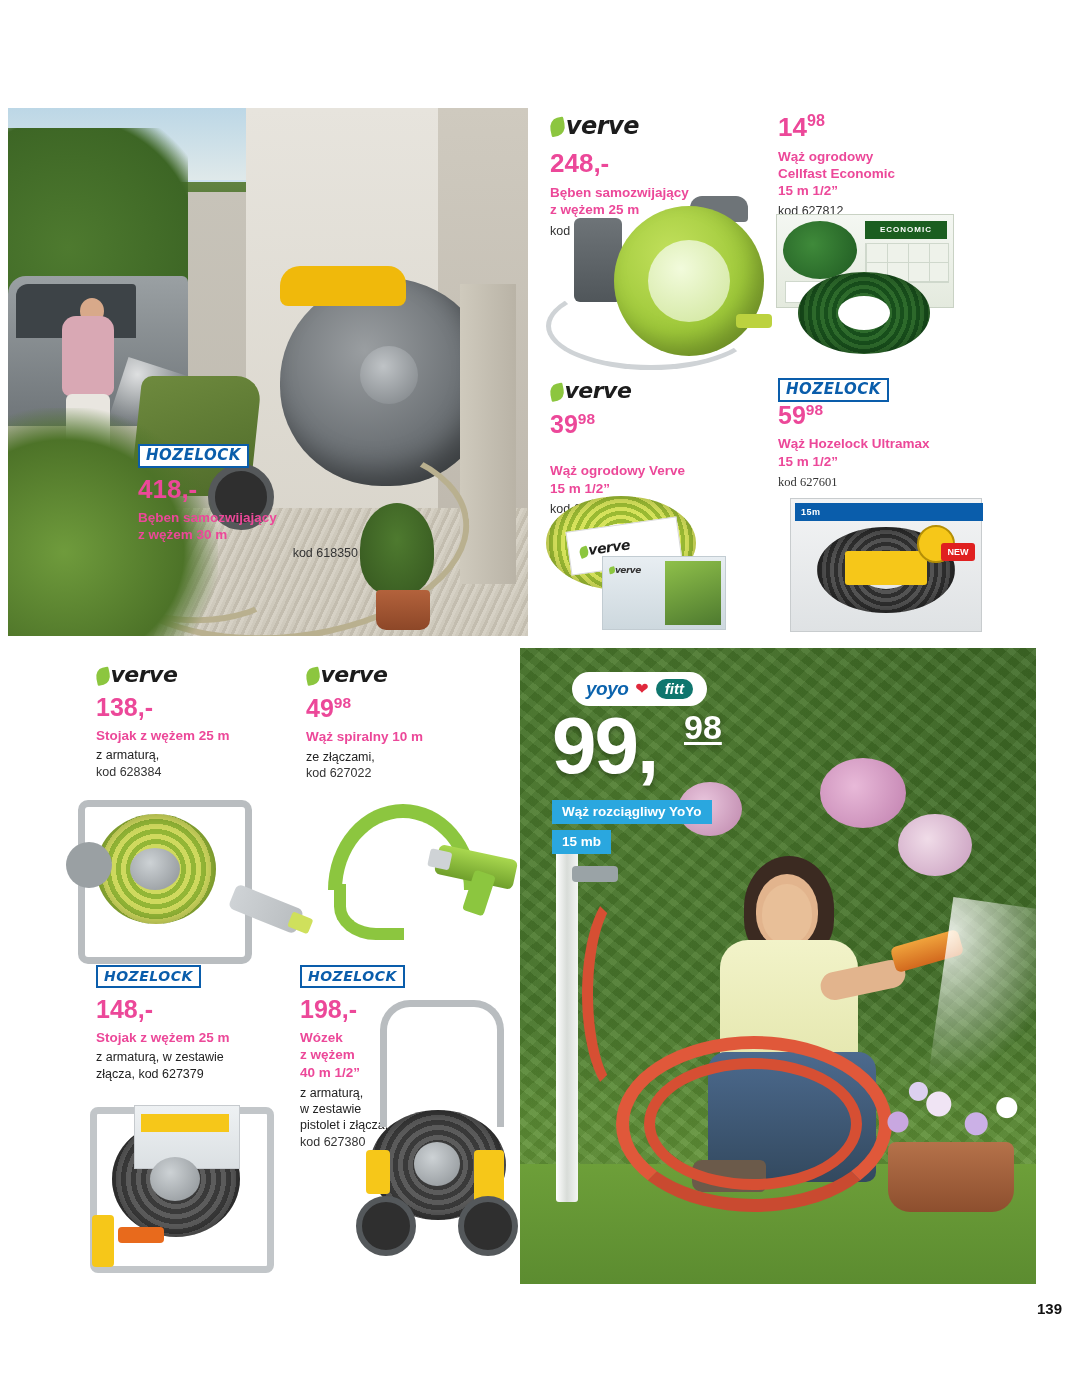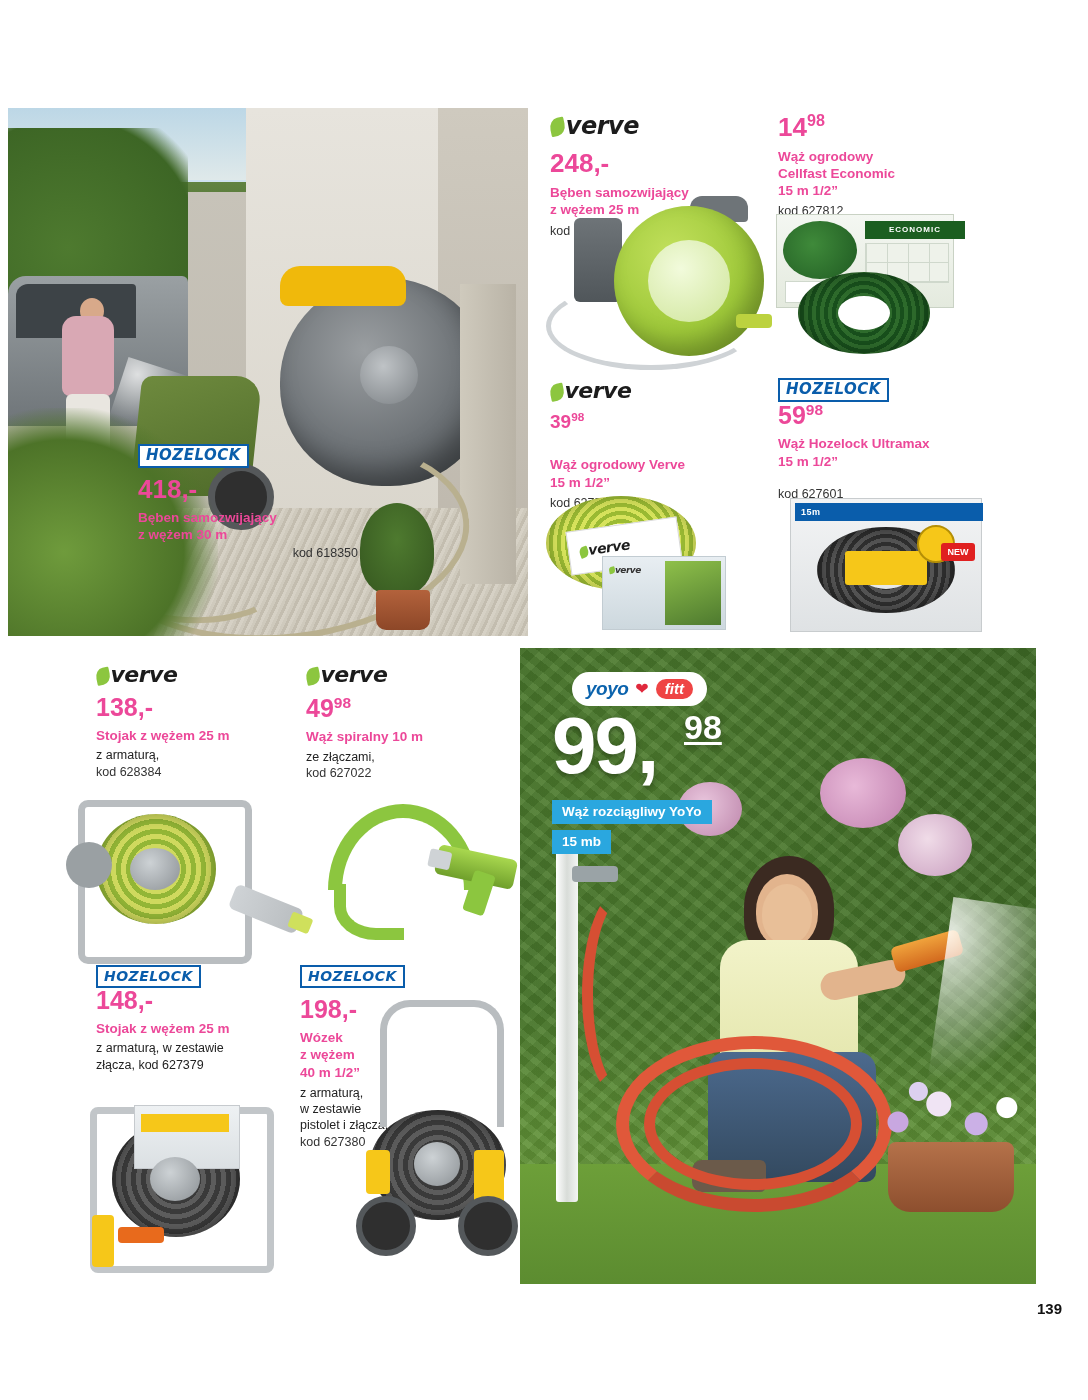--- a/index.html
+++ b/index.html
@@ -238,21 +238,21 @@
     position:absolute; left:0; top:0; width:176px; height:92px;
     background: linear-gradient(180deg,#f4f7f2,#e4eade);
     border:1px solid #c9d2c4;
   }
   #cut-cellfast .pack .green {
     position:absolute; left:6px; top:6px; width:74px; height:58px;
     background: radial-gradient(circle at 40% 40%, #3f8a3a, #1f5a22);
     border-radius:50%;
   }
   #cut-cellfast .pack .band {
-    position:absolute; left:88px; top:6px; width:100px; height:18px;
+    position:absolute; left:88px; top:6px; width:82px; height:18px;
     background:#1b5e20; color:#fff; font-size:8px; line-height:18px;
     text-align:center; letter-spacing:1px; font-weight:bold;
   }
   #cut-cellfast .pack .grid {
     position:absolute; left:88px; top:28px; width:82px; height:38px;
     background:
       repeating-linear-gradient(90deg,#cfd8cc 0 1px, transparent 1px 21px),
       repeating-linear-gradient(0deg,#cfd8cc 0 1px, transparent 1px 19px),
       #eef2ea;
     border:1px solid #cfd8cc;
@@ -583,21 +583,21 @@
     display:flex; align-items:center; gap:7px;
   }
   #yoyo-logo .yoyo {
     color:#0b63ad; font-weight:bold; font-style:italic; font-size:19px;
     letter-spacing:-0.5px;
   }
   #yoyo-logo .heart {
     color:#e0283c; font-size:16px; line-height:1;
   }
   #yoyo-logo .fitt {
-    background:#ef4444; color:#ffffff; font-weight:bold; font-style:italic;
+    background:#0f766e; color:#ffffff; font-weight:bold; font-style:italic;
     font-size:15px; border-radius:10px; padding:1px 9px 2px 9px;
   }
   #yoyo-price {
     position:absolute; left:32px; top:58px; color:#ffffff;
     font-weight:bold; font-size:80px; line-height:1;
     text-shadow: 0 2px 6px rgba(0,0,0,.35);
     letter-spacing:-2px;
     text-align:center;
   }
   #yoyo-cents {
@@ -685,21 +685,21 @@
     <div class="green"></div>
     <div class="band">ECONOMIC</div>
     <div class="grid"></div>
     <div class="lbl"></div>
   </div>
   <div class="coil"></div>
 </div>
 
 <div class="abs" style="left:550px; top:378px; width:230px;">
   <div class="verve-logo" style="font-size:22px;"><span class="leaf"></span><span>verve</span></div>
-  <div class="price" style="font-size:19px; margin-top:8px;"><span>39</span><span class="cents">98</span></div>
+  <div class="price" style="font-size:25px; margin-top:8px;"><span>39</span><span class="cents">98</span></div>
   <div class="ptitle" style="margin-top:25px;">Wąż ogrodowy Verve</div>
   <div class="ptitle">15 m 1/2”</div>
   <div class="pcode" style="margin-top:4px;">kod 627594</div>
 </div>
 
 <div class="cut" id="cut-verve-hose">
   <div class="coil"></div>
   <div class="sleeve">
     <span class="verve-logo lg"><span class="leaf"></span><span>verve</span></span>
   </div>
@@ -707,21 +707,21 @@
     <div class="ph"></div>
     <div class="t verve-logo"><span class="leaf"></span><span>verve</span></div>
   </div>
 </div>
 
 <div class="abs" style="left:778px; top:378px; width:230px;">
   <div class="hozelock-logo" style="font-size:15px;">HOZELOCK</div>
   <div class="price" style="font-size:25px; "><span>59</span><span class="cents">98</span></div>
   <div class="ptitle" style="margin-top:7px;">Wąż Hozelock Ultramax</div>
   <div class="ptitle">15 m 1/2”</div>
-  <div class="pcode" style="margin-top:16px;">kod 627601</div>
+  <div class="pcode" style="margin-top:4px;font-family:Liberation Serif, serif;">kod 627601</div>
 </div>
 
 <div class="cut" id="cut-ultramax">
   <div class="pack">
     <div class="hdr"><span>15m</span></div>
     <div class="coil"></div>
     <div class="ylabel"></div>
     <div class="seal"></div>
     <div class="newbadge">NEW</div>
   </div>
@@ -753,21 +753,21 @@
 
 <div class="cut" id="cut-spiral">
   <div class="coil"></div>
   <div class="tail"></div>
   <div class="gun"></div>
   <div class="handle"></div>
 </div>
 
 <div class="abs" style="left:96px; top:965px; width:210px;">
   <div class="hozelock-logo" style="font-size:14px;">HOZELOCK</div>
-  <div class="price" style="font-size:25px; "><span>148</span><span>,-</span></div>
+  <div class="price" style="font-size:25px; margin-top:9px;"><span>148</span><span>,-</span></div>
   <div class="ptitle" style="margin-top:7px;">Stojak z wężem 25 m</div>
   <div class="psub" style="margin-top:3px;">z armaturą, w zestawie</div>
   <div class="psub">złącza, kod 627379</div>
 </div>
 
 <div class="cut" id="cut-stand-hozelock">
   <div class="frame"></div>
   <div class="drum"></div>
   <div class="card">
       <div class="y"></div>

